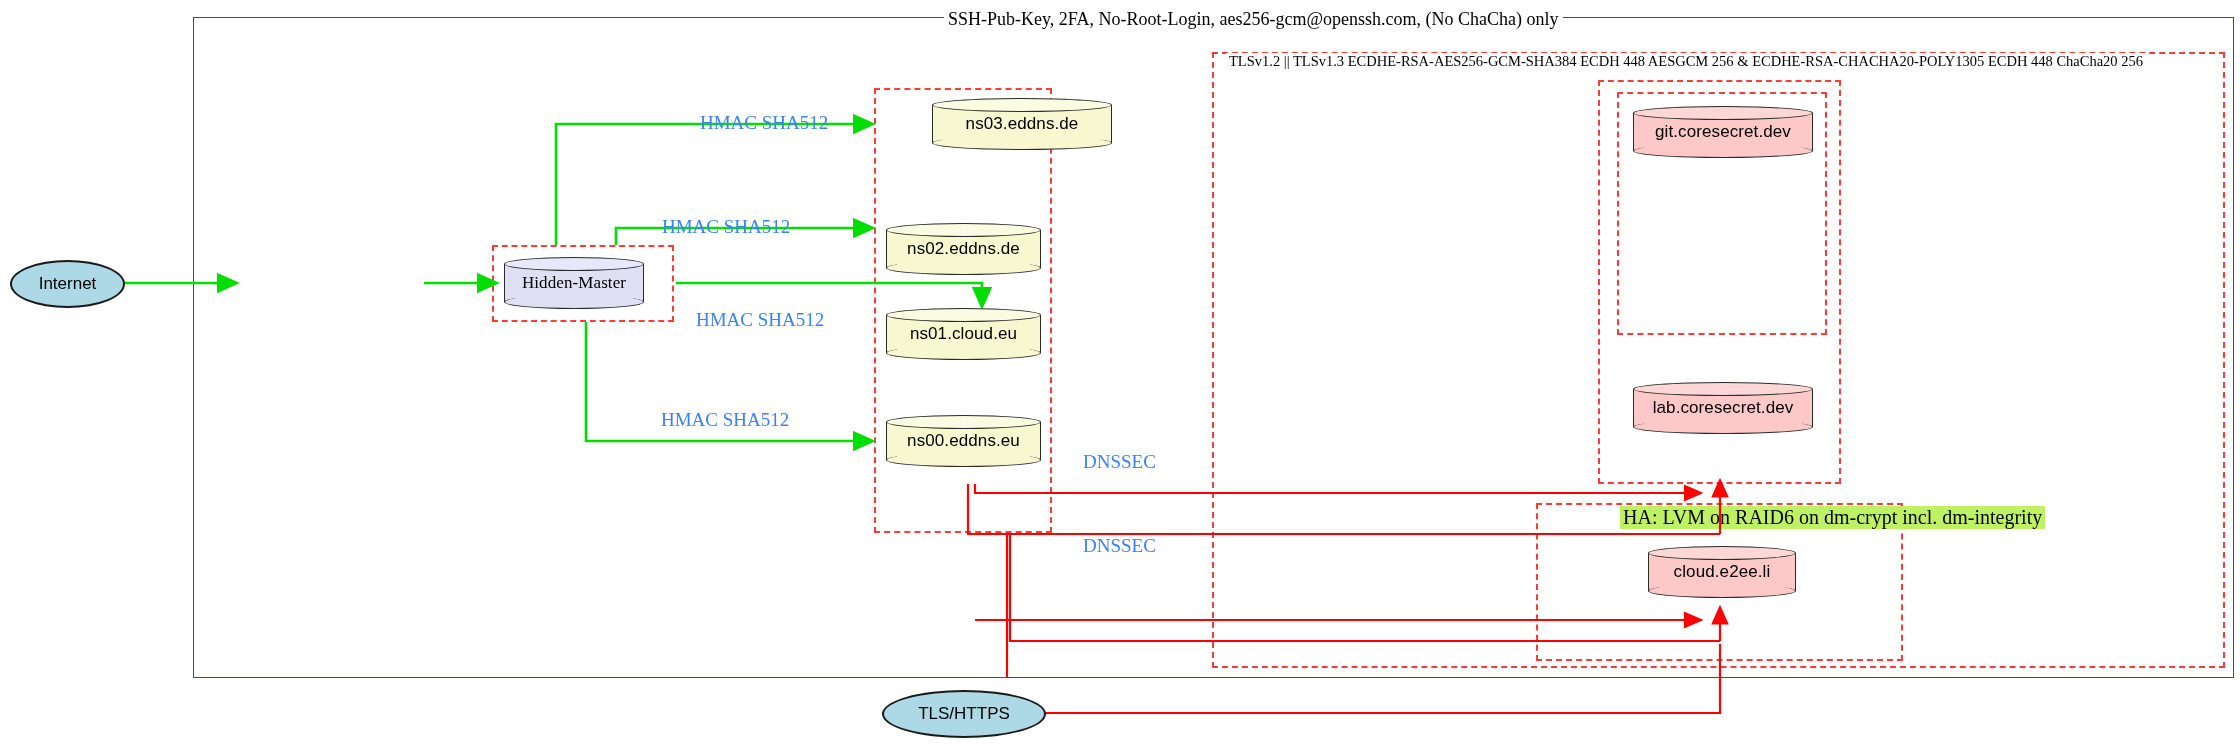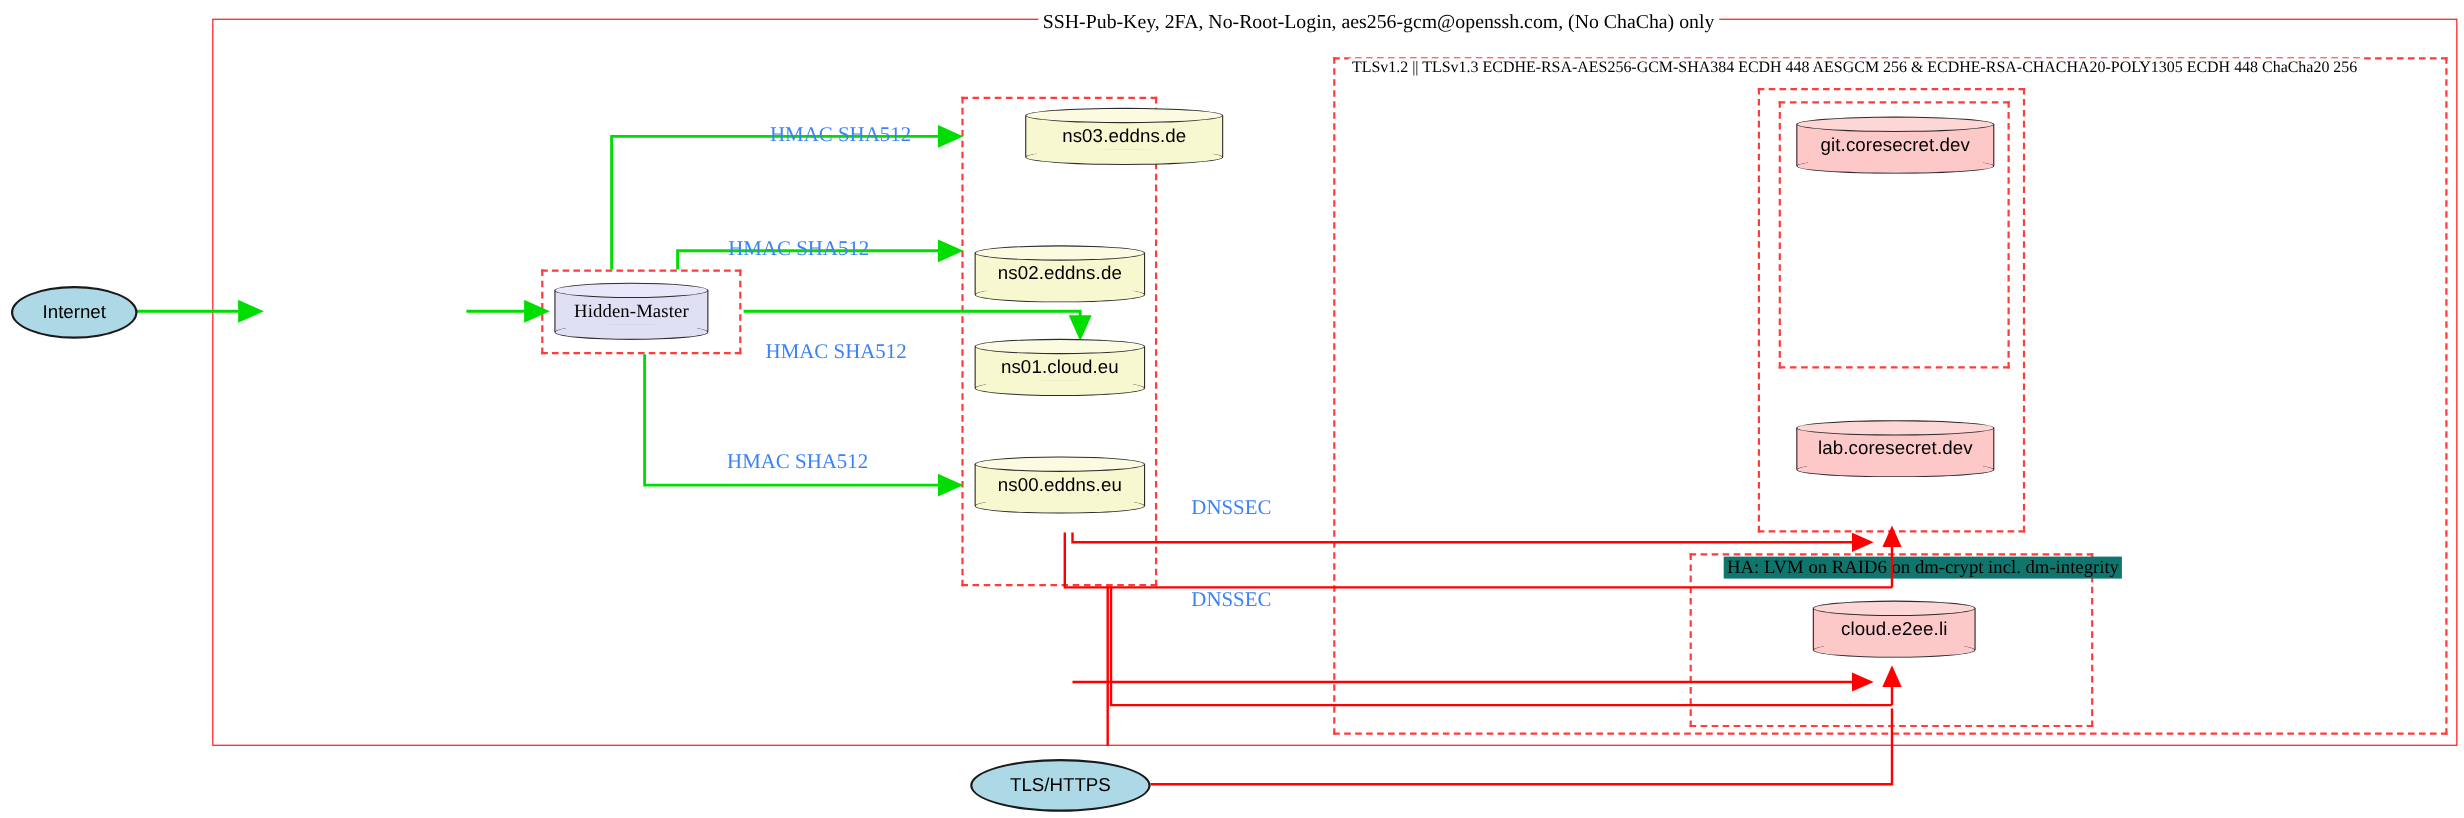--- a/index.html
+++ b/index.html
@@ -45,21 +45,21 @@
 
   <div class="box dashbox" style="left:874px;top:88px;width:178px;height:445px;"></div>
 
   <div class="box dashbox" style="left:492px;top:245px;width:182px;height:77px;"></div>
 
   <div class="box dashbox" style="left:1598px;top:80px;width:243px;height:404px;"></div>
 
   <div class="box dashbox" style="left:1617px;top:92px;width:210px;height:243px;"></div>
 
   <div class="box dashbox" style="left:1536px;top:503px;width:367px;height:158px;"></div>
-  <div class="clabel" style="left:1567px;top:506px;font-size:17px;background:#0f766e;padding:0 3px;">HA: LVM on RAID6 on dm-crypt incl. dm-integrity</div>
+  <div class="clabel" style="left:1620px;top:506px;font-size:20px;background:#bef264;padding:0 3px;">HA: LVM on RAID6 on dm-crypt incl. dm-integrity</div>
 
   <svg class="layer" width="2240" height="744">
     <defs>
       <marker id="ag" markerWidth="9" markerHeight="9" refX="7.5" refY="4" orient="auto" markerUnits="strokeWidth">
         <path d="M0,0 L9,4 L0,8 z" fill="#00dd00"></path>
       </marker>
       <marker id="ar" markerWidth="9" markerHeight="9" refX="7.5" refY="4" orient="auto" markerUnits="strokeWidth">
         <path d="M0,0 L9,4 L0,8 z" fill="#ff0000"></path>
       </marker>
     </defs>

